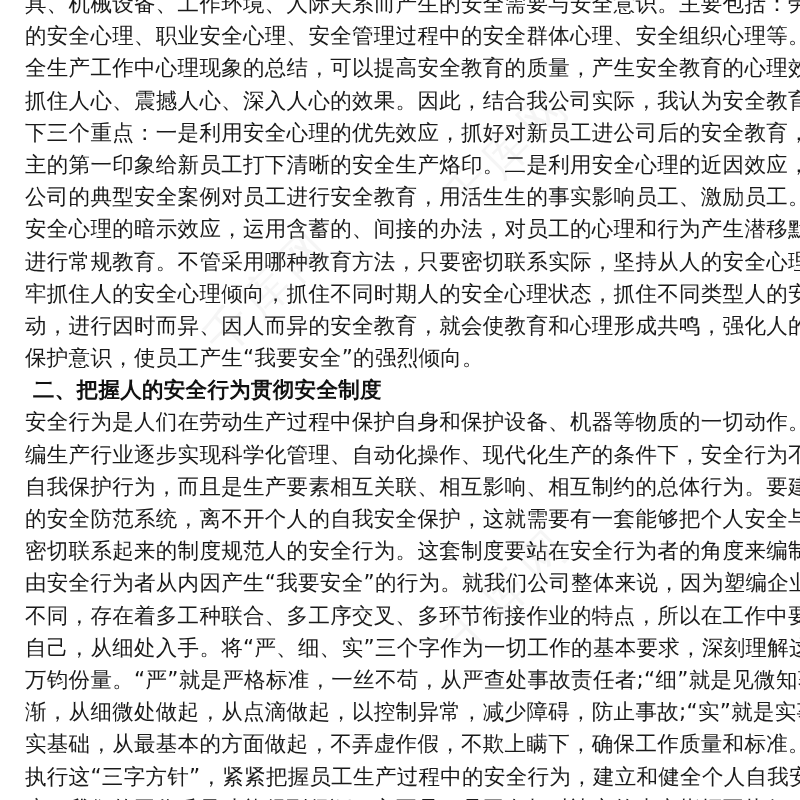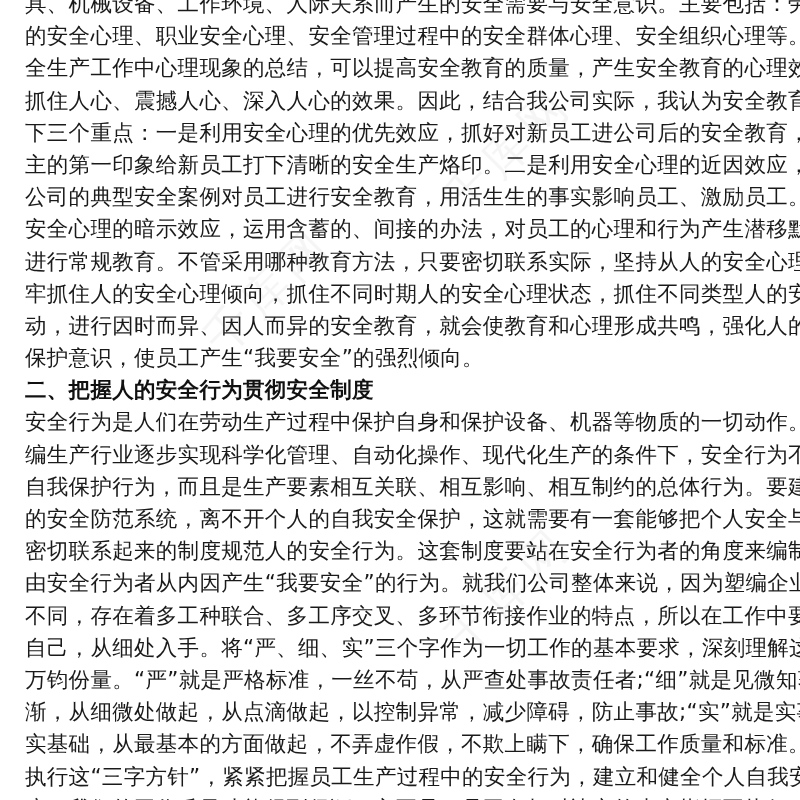--- a/index.html
+++ b/index.html
@@ -38,20 +38,21 @@
       white-space: nowrap;
       letter-spacing: 0.3px;
     }
     .line.justify {
       text-align: justify;
       text-align-last: justify;
     }
     .line.heading {
       font-weight: bold;
       color: #111111;
+      margin-left: 8px;
     }
     .watermark {
       position: absolute;
       font-family: "DejaVu Sans", sans-serif;
       font-size: 46px;
       color: rgba(160, 160, 160, 0.10);
       transform: rotate(-45deg);
       white-space: nowrap;
       pointer-events: none;
       letter-spacing: 6px;

